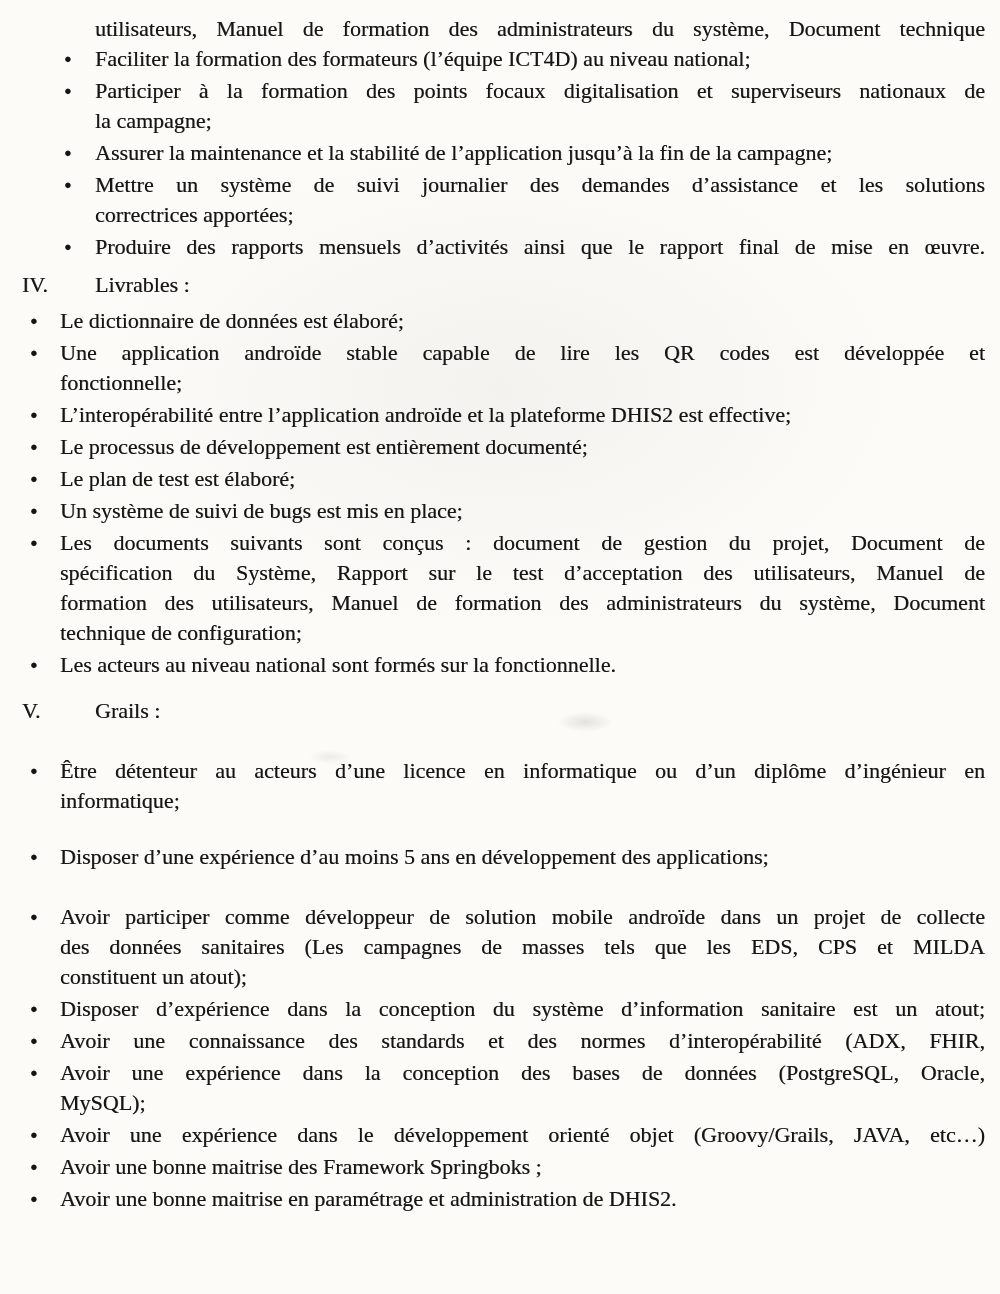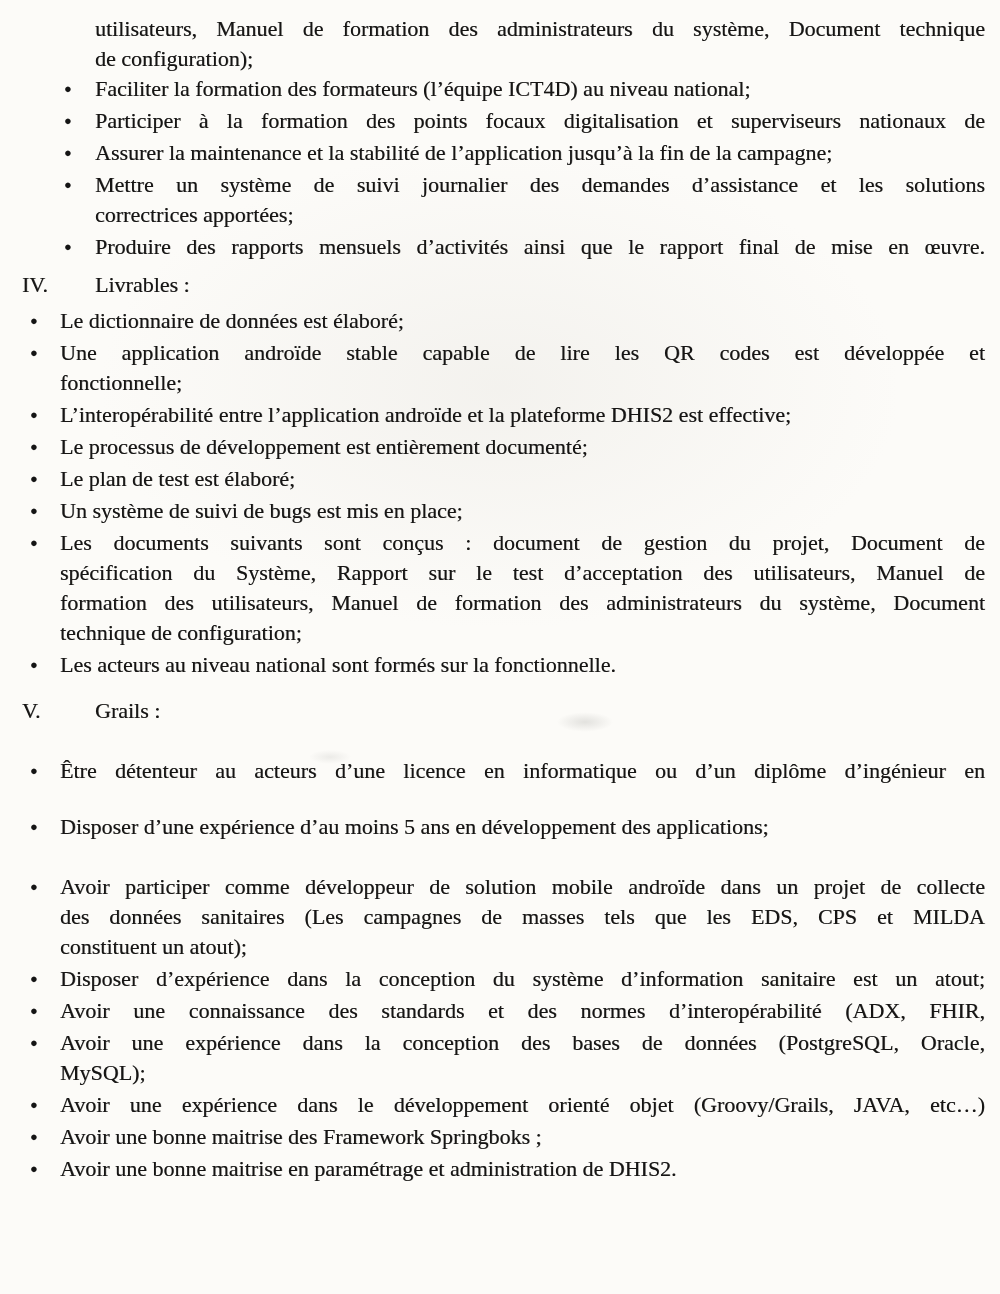--- a/index.html
+++ b/index.html
@@ -57,31 +57,31 @@
   .profil .item.g2 { margin-top: 26px; }
   .profil .item.g3 { margin-top: 30px; }
 </style>
 </head>
 <body>
 
 <div class="page">
 
   <div class="cont">
     <div class="ln j">utilisateurs, Manuel de formation des administrateurs du système, Document technique</div>
-    <div class="ln">de configuration);</div>
   </div>
 
   <div class="list lvl2">
     <div class="item">
       <span class="bullet">●</span>
       <div class="ln">Faciliter la formation des formateurs (l’équipe ICT4D) au niveau national;</div>
     </div>
     <div class="item">
       <span class="bullet">●</span>
       <div class="ln j">Participer à la formation des points focaux digitalisation et superviseurs nationaux de</div>
+      <div class="ln">la campagne;</div>
     </div>
     <div class="item">
       <span class="bullet">●</span>
       <div class="ln">Assurer la maintenance et la stabilité de l’application jusqu’à la fin de la campagne;</div>
     </div>
     <div class="item">
       <span class="bullet">●</span>
       <div class="ln j">Mettre un système de suivi journalier des demandes d’assistance et les solutions</div>
       <div class="ln">correctrices apportées;</div>
     </div>
@@ -137,20 +137,21 @@
 
   <div class="hd hd-v">
     <span class="num">V.</span>
     <span class="ttl">Grails :</span>
   </div>
 
   <div class="list lvl1 profil">
     <div class="item g1">
       <span class="bullet">●</span>
       <div class="ln j">Être détenteur au acteurs d’une licence en informatique ou d’un diplôme d’ingénieur en</div>
+      <div class="ln">informatique;</div>
     </div>
     <div class="item g2">
       <span class="bullet">●</span>
       <div class="ln">Disposer d’une expérience d’au moins 5 ans en développement des applications;</div>
     </div>
     <div class="item g3">
       <span class="bullet">●</span>
       <div class="ln j">Avoir participer comme développeur de solution mobile androïde dans un projet de collecte</div>
       <div class="ln j">des données sanitaires (Les campagnes de masses tels que les EDS, CPS et MILDA</div>
       <div class="ln">constituent un atout);</div>

